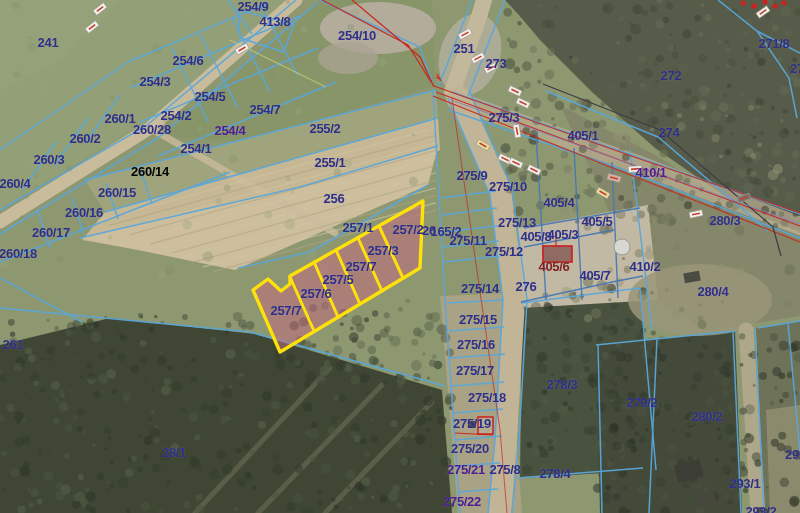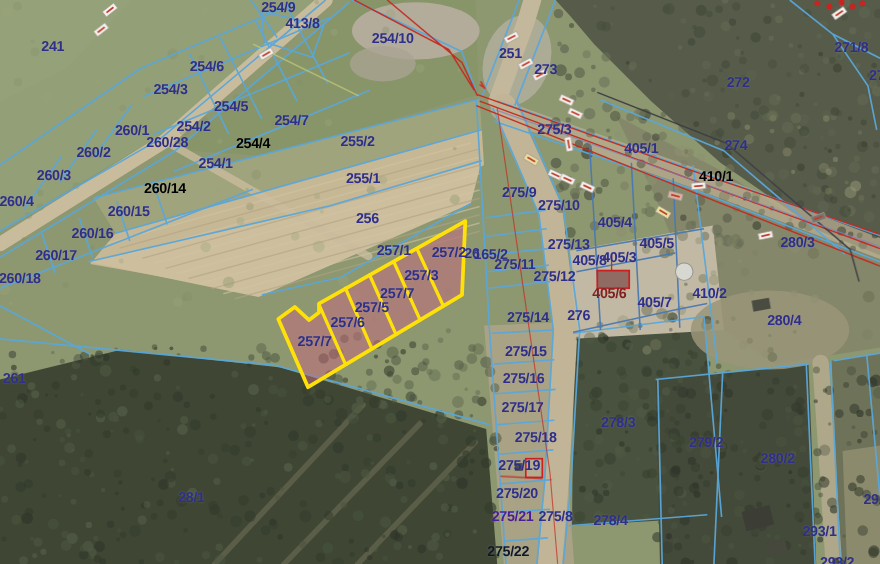--- a/index.html
+++ b/index.html
@@ -1228,21 +1228,21 @@
 <div id="labels">
       <div class="plabel" style="left: 48px; top: 42px; color: rgb(47, 47, 138);">241</div>
       <div class="plabel" style="left: 253px; top: 6px; color: rgb(47, 47, 138);">254/9</div>
       <div class="plabel" style="left: 275px; top: 21px; color: rgb(47, 47, 138);">413/8</div>
       <div class="plabel" style="left: 357px; top: 35px; color: rgb(47, 47, 138);">254/10</div>
       <div class="plabel" style="left: 188px; top: 60px; color: rgb(47, 47, 138);">254/6</div>
       <div class="plabel" style="left: 155px; top: 81px; color: rgb(47, 47, 138);">254/3</div>
       <div class="plabel" style="left: 210px; top: 96px; color: rgb(47, 47, 138);">254/5</div>
       <div class="plabel" style="left: 176px; top: 115px; color: rgb(47, 47, 138);">254/2</div>
       <div class="plabel" style="left: 265px; top: 109px; color: rgb(47, 47, 138);">254/7</div>
-      <div class="plabel" style="left: 230px; top: 130px; color: #000000;">254/4</div>
+      <div class="plabel" style="left: 230px; top: 130px; color: #4c1d95;">254/4</div>
       <div class="plabel" style="left: 196px; top: 148px; color: rgb(47, 47, 138);">254/1</div>
       <div class="plabel" style="left: 120px; top: 118px; color: rgb(47, 47, 138);">260/1</div>
       <div class="plabel" style="left: 152px; top: 129px; color: rgb(47, 47, 138);">260/28</div>
       <div class="plabel" style="left: 85px; top: 138px; color: rgb(47, 47, 138);">260/2</div>
       <div class="plabel" style="left: 49px; top: 159px; color: rgb(47, 47, 138);">260/3</div>
       <div class="plabel" style="left: 15px; top: 183px; color: rgb(47, 47, 138);">260/4</div>
       <div class="plabel" style="left: 150px; top: 171px; color: #000000;">260/14</div>
       <div class="plabel" style="left: 117px; top: 192px; color: rgb(47, 47, 138);">260/15</div>
       <div class="plabel" style="left: 84px; top: 212px; color: rgb(47, 47, 138);">260/16</div>
       <div class="plabel" style="left: 51px; top: 232px; color: rgb(47, 47, 138);">260/17</div>
@@ -1253,21 +1253,21 @@
       <div class="plabel" style="left: 774px; top: 43px; color: rgb(47, 47, 138);">271/8</div>
       <div class="plabel" style="left: 797px; top: 68px; color: rgb(47, 47, 138);">27</div>
       <div class="plabel" style="left: 669px; top: 132px; color: rgb(47, 47, 138);">274</div>
       <div class="plabel" style="left: 325px; top: 128px; color: rgb(47, 47, 138);">255/2</div>
       <div class="plabel" style="left: 330px; top: 162px; color: rgb(47, 47, 138);">255/1</div>
       <div class="plabel" style="left: 334px; top: 198px; color: rgb(47, 47, 138);">256</div>
       <div class="plabel" style="left: 504px; top: 117px; color: rgb(47, 47, 138);">275/3</div>
       <div class="plabel" style="left: 583px; top: 135px; color: rgb(47, 47, 138);">405/1</div>
       <div class="plabel" style="left: 472px; top: 175px; color: rgb(47, 47, 138);">275/9</div>
       <div class="plabel" style="left: 508px; top: 186px; color: rgb(47, 47, 138);">275/10</div>
-      <div class="plabel" style="left: 651px; top: 160px; color: #000000;">410/1</div>
+      <div class="plabel" style="left: 651px; top: 172px; color: #4c1d95;">410/1</div>
       <div class="plabel" style="left: 559px; top: 202px; color: rgb(47, 47, 138);">405/4</div>
       <div class="plabel" style="left: 597px; top: 221px; color: rgb(47, 47, 138);">405/5</div>
       <div class="plabel" style="left: 725px; top: 220px; color: rgb(47, 47, 138);">280/3</div>
       <div class="plabel" style="left: 517px; top: 222px; color: rgb(47, 47, 138);">275/13</div>
       <div class="plabel" style="left: 536px; top: 236px; color: rgb(47, 47, 138);">405/8</div>
       <div class="plabel" style="left: 563px; top: 234px; color: rgb(47, 47, 138);">405/3</div>
       <div class="plabel" style="left: 429px; top: 230px; color: rgb(47, 47, 138);">26</div>
       <div class="plabel" style="left: 446px; top: 231px; color: rgb(47, 47, 138);">165/2</div>
       <div class="plabel" style="left: 408px; top: 229px; color: rgb(47, 47, 138);">257/2</div>
       <div class="plabel" style="left: 468px; top: 240px; color: rgb(47, 47, 138);">275/11</div>
@@ -1284,21 +1284,21 @@
       <div class="plabel" style="left: 338px; top: 279px; color: rgb(47, 47, 138);">257/5</div>
       <div class="plabel" style="left: 316px; top: 293px; color: rgb(47, 47, 138);">257/6</div>
       <div class="plabel" style="left: 286px; top: 310px; color: rgb(47, 47, 138);">257/7</div>
       <div class="plabel" style="left: 478px; top: 319px; color: rgb(47, 47, 138);">275/15</div>
       <div class="plabel" style="left: 476px; top: 344px; color: rgb(47, 47, 138);">275/16</div>
       <div class="plabel" style="left: 475px; top: 370px; color: rgb(47, 47, 138);">275/17</div>
       <div class="plabel" style="left: 473px; top: 397px; color: rgb(47, 47, 138); padding-left: 28px;">275/18</div>
       <div class="plabel" style="left: 472px; top: 423px; color: rgb(47, 47, 138);">275/19</div>
       <div class="plabel" style="left: 470px; top: 448px; color: rgb(47, 47, 138);">275/20</div>
       <div class="plabel" style="left: 466px; top: 469px; color: #4c1d95;">275/21</div>
-      <div class="plabel" style="left: 462px; top: 501px; color: #0f172a;">275/22</div>
+      <div class="plabel" style="left: 462px; top: 501px; color: #4c1d95;">275/22</div>
       <div class="plabel" style="left: 505px; top: 469px; color: rgb(47, 47, 138);">275/8</div>
       <div class="plabel" style="left: 562px; top: 384px; color: rgb(47, 47, 138);">278/3</div>
       <div class="plabel" style="left: 555px; top: 473px; color: rgb(47, 47, 138);">278/4</div>
       <div class="plabel" style="left: 642px; top: 402px; color: rgb(47, 47, 138);">279/2</div>
       <div class="plabel" style="left: 707px; top: 416px; color: rgb(47, 47, 138);">280/2</div>
       <div class="plabel" style="left: 745px; top: 483px; color: rgb(47, 47, 138);">293/1</div>
       <div class="plabel" style="left: 797px; top: 454px; color: rgb(47, 47, 138);">292/</div>
       <div class="plabel" style="left: 761px; top: 511px; color: rgb(47, 47, 138);">293/2</div>
       <div class="plabel" style="left: 13px; top: 344px; color: rgb(47, 47, 138);">261</div>
       <div class="plabel" style="left: 174px; top: 452px; color: rgb(47, 47, 138);">28/1</div>

